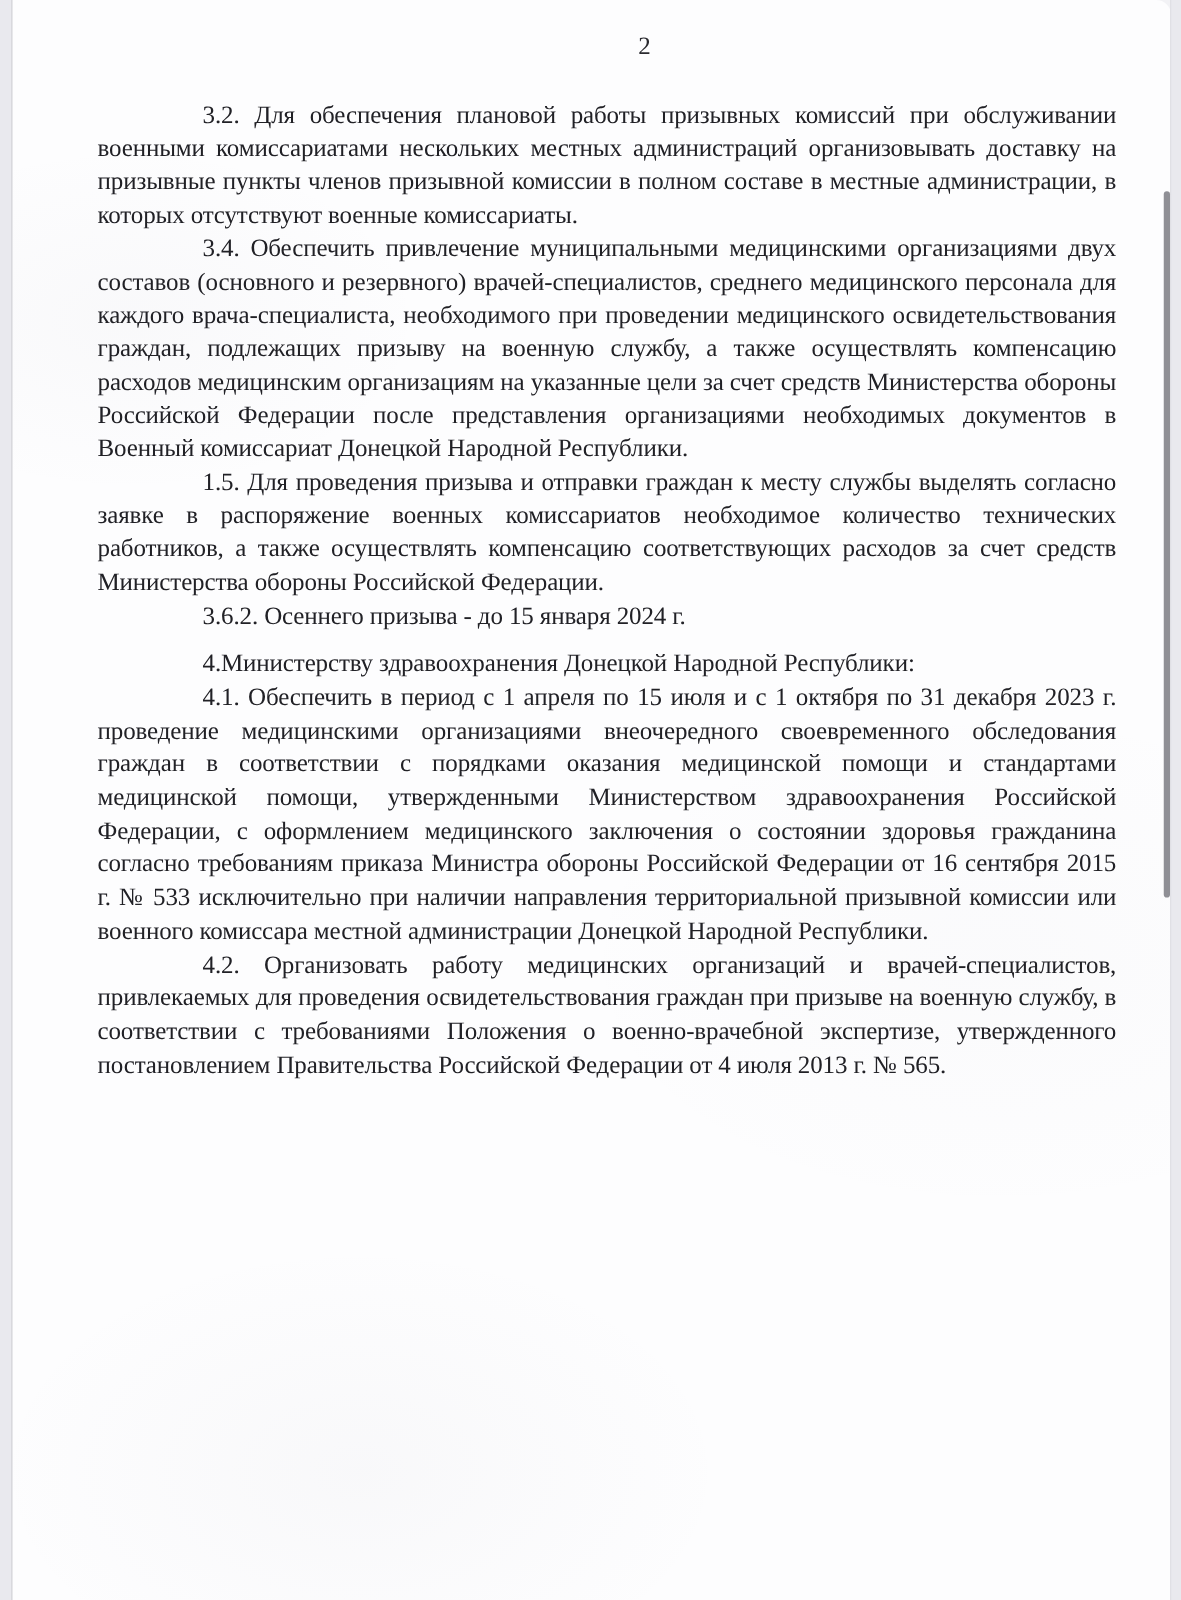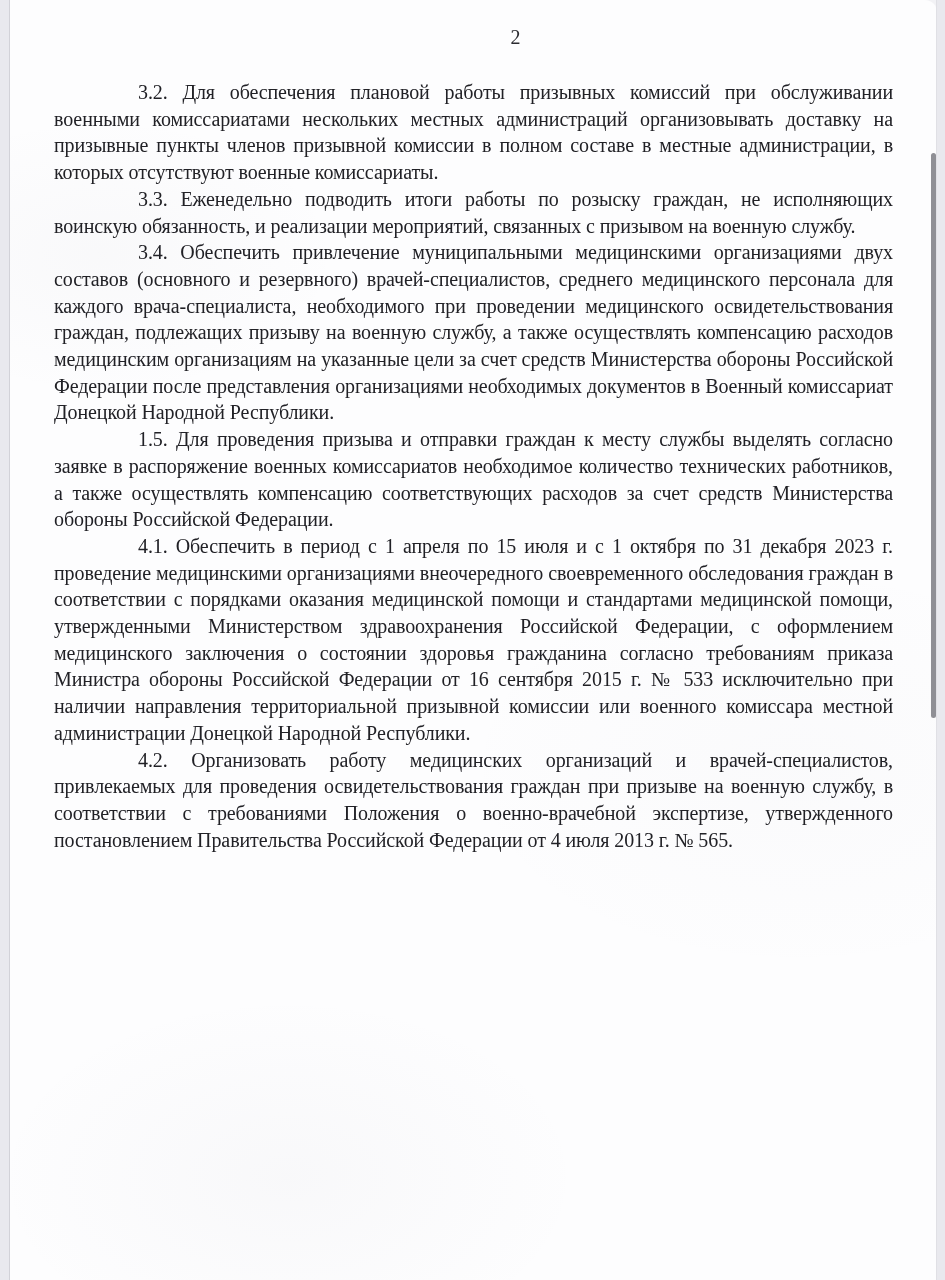--- a/index.html
+++ b/index.html
@@ -49,21 +49,21 @@
     margin-bottom: 29px;
     text-align: center;
     position: relative;
     left: 42px;
     font-size: 20px;
     line-height: 26px;
     color: #2a2a2f;
   }
 
   .doc-text {
-    padding: 0 44px 0 44px;
+    padding: 0 44px 0 68px;
     font-size: 20px;
     line-height: 26.7px;
     text-align: justify;
     color: #212126;
     letter-spacing: -0.1px;
   }
 
   .doc-text p {
     margin: 0;
     padding: 0;
@@ -91,23 +91,24 @@
 <div class="viewer">
 
   <div class="edge-strip left"></div>
 
   <div class="page">
 
     <div class="page-number">2</div>
 
     <div class="doc-text">
       <p>3.2. Для обеспечения плановой работы призывных комиссий при обслуживании военными комиссариатами нескольких местных администраций организовывать доставку на призывные пункты членов призывной комиссии в полном составе в местные администрации, в которых отсутствуют военные комиссариаты.</p>
-      <p>3.3. Еженедельно подводить итоги работы по розыску граждан, не исполняющих воинскую обязанность, и реализации мероприятий, связанных с призывом на военную службу.</p>
       <p>3.4. Обеспечить привлечение муниципальными медицинскими организациями двух составов (основного и резервного) врачей-специалистов, среднего медицинского персонала для каждого врача-специалиста, необходимого при проведении медицинского освидетельствования граждан, подлежащих призыву на военную службу, а также осуществлять компенсацию расходов медицинским организациям на указанные цели за счет средств Министерства обороны Российской Федерации после представления организациями необходимых документов в Военный комиссариат Донецкой Народной Республики.</p>
       <p>1.5. Для проведения призыва и отправки граждан к месту службы выделять согласно заявке в распоряжение военных комиссариатов необходимое количество технических работников, а также осуществлять компенсацию соответствующих расходов за счет средств Министерства обороны Российской Федерации.</p>
+      <p>3.6.2. Осеннего призыва - до 15 января 2024 г.</p>
+      <p class="section-gap">4.Министерству здравоохранения Донецкой Народной Республики:</p>
       <p>4.1. Обеспечить в период с 1 апреля по 15 июля и с 1 октября по 31 декабря 2023 г. проведение медицинскими организациями внеочередного своевременного обследования граждан в соответствии с порядками оказания медицинской помощи и стандартами медицинской помощи, утвержденными Министерством здравоохранения Российской Федерации, с оформлением медицинского заключения о состоянии здоровья гражданина согласно требованиям приказа Министра обороны Российской Федерации от 16 сентября 2015 г. № 533 исключительно при наличии направления территориальной призывной комиссии или военного комиссара местной администрации Донецкой Народной Республики.</p>
       <p>4.2. Организовать работу медицинских организаций и врачей-специалистов, привлекаемых для проведения освидетельствования граждан при призыве на военную службу, в соответствии с требованиями Положения о военно-врачебной экспертизе, утвержденного постановлением Правительства Российской Федерации от 4 июля 2013 г. № 565.</p>
     </div>
 
   </div>
 
   <div class="edge-strip right"></div>
 
   <div class="scrollbar-thumb"></div>
 

